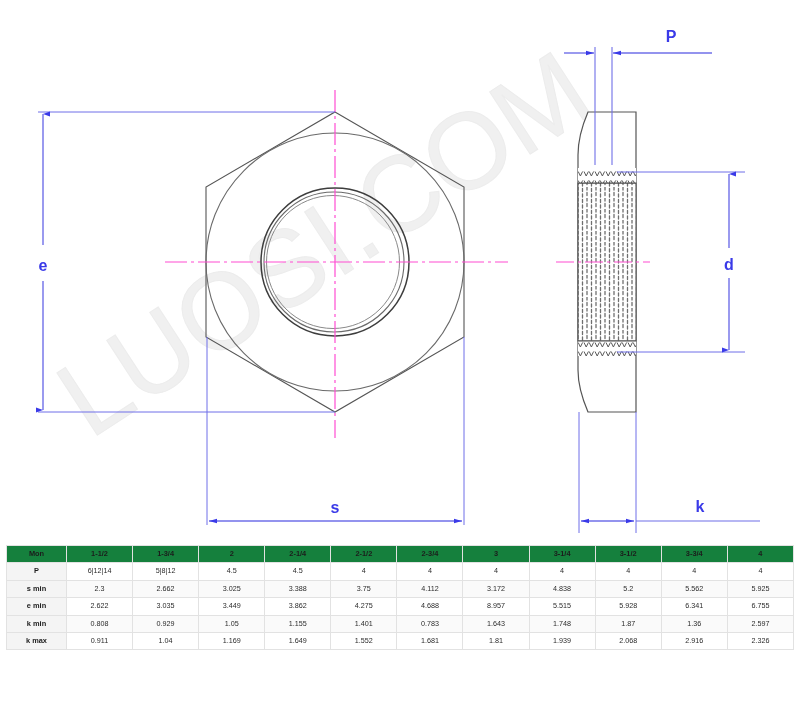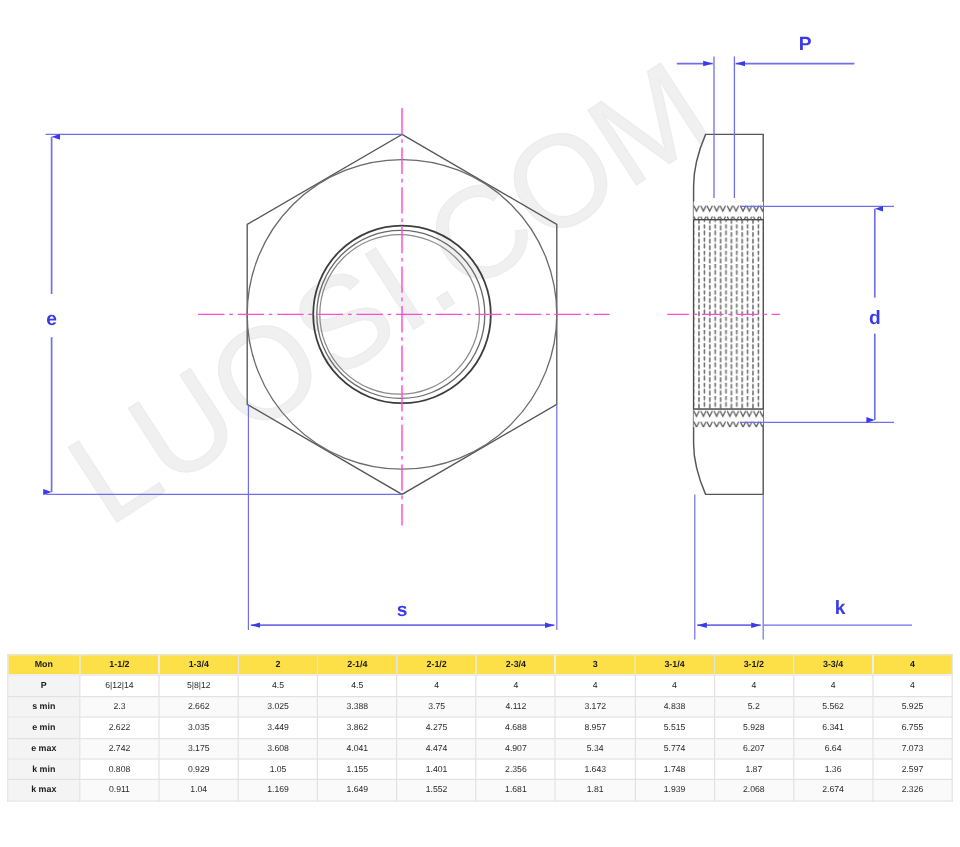--- a/index.html
+++ b/index.html
@@ -34,21 +34,21 @@
     border:1px solid #e2e2e2;
     text-align:center;
     vertical-align:middle;
     height:16.4px;
     padding:0 1px;
     line-height:16.4px;
     white-space:nowrap;
     overflow:hidden;
   }
   table.spec thead th{
-    background:#fde047;
+    background:#15803d;
     font-weight:bold;
     color:#1c1c1c;
     font-size:7.4px;
   }
   table.spec tbody th{
     background:#f4f4f4;
     font-weight:bold;
     color:#1c1c1c;
     font-size:7.4px;
   }
@@ -242,56 +242,42 @@
         <td>3.862</td>
         <td>4.275</td>
         <td>4.688</td>
         <td>8.957</td>
         <td>5.515</td>
         <td>5.928</td>
         <td>6.341</td>
         <td>6.755</td>
       </tr>
       <tr>
-        <th>e max</th>
-        <td>2.742</td>
-        <td>3.175</td>
-        <td>3.608</td>
-        <td>4.041</td>
-        <td>4.474</td>
-        <td>4.907</td>
-        <td>5.34</td>
-        <td>5.774</td>
-        <td>6.207</td>
-        <td>6.64</td>
-        <td>7.073</td>
-      </tr>
-      <tr>
         <th>k min</th>
         <td>0.808</td>
         <td>0.929</td>
         <td>1.05</td>
         <td>1.155</td>
         <td>1.401</td>
-        <td>2.356</td>
+        <td>0.783</td>
         <td>1.643</td>
         <td>1.748</td>
         <td>1.87</td>
         <td>1.36</td>
         <td>2.597</td>
       </tr>
       <tr>
         <th>k max</th>
         <td>0.911</td>
         <td>1.04</td>
         <td>1.169</td>
         <td>1.649</td>
         <td>1.552</td>
         <td>1.681</td>
         <td>1.81</td>
         <td>1.939</td>
         <td>2.068</td>
-        <td>2.674</td>
+        <td>2.916</td>
         <td>2.326</td>
       </tr>
     </tbody>
   </table>
 </div>
 
 </body></html>

